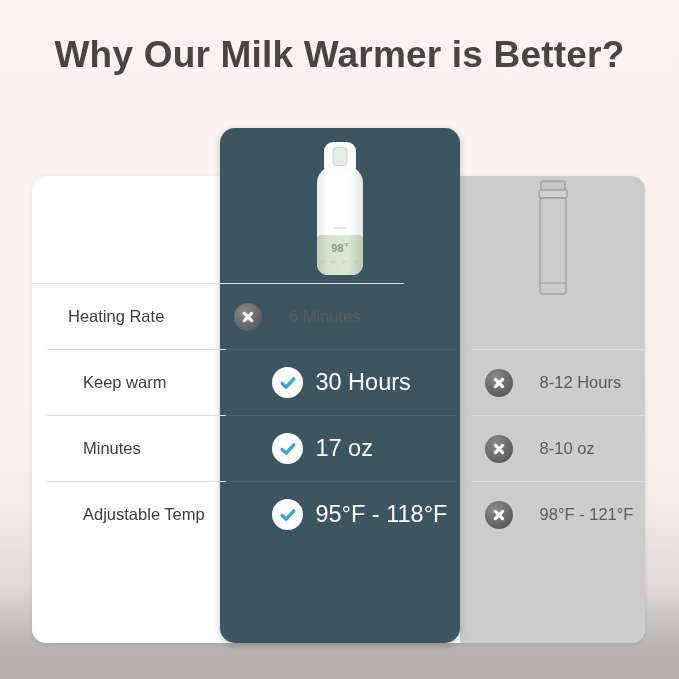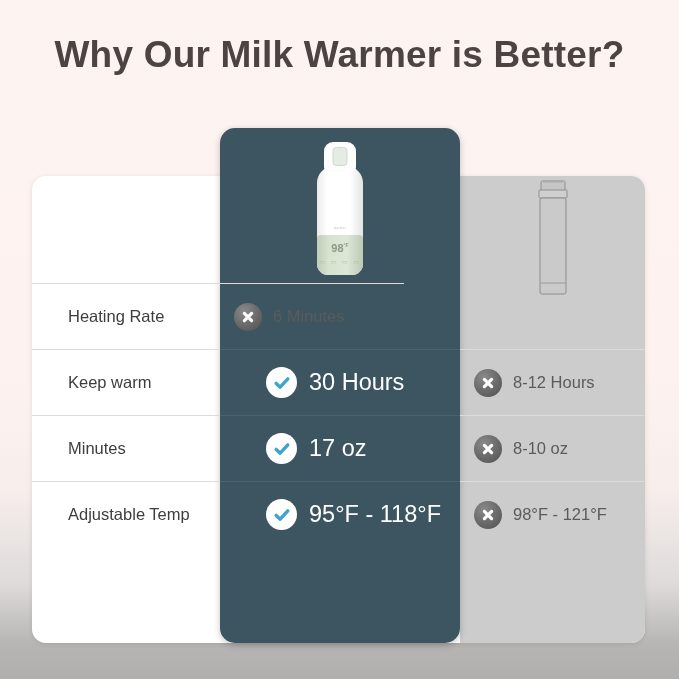--- a/index.html
+++ b/index.html
@@ -203,20 +203,21 @@
   }
   .row {
     position: relative;
     display: flex;
     height: 66px;
     align-items: center;
   }
   .row + .row .cell-label,
   .row + .row .cell-other {
     border-top: 1px solid #dcdcdc;
+    margin-left: 15px;
   }
   .row:first-child .cell-label,
   .row:first-child .cell-other {
     border-top: 1px solid #dcdcdc;
   }
   .row + .row .cell-own {
     border-top: 1px solid #4a636f;
     padding-left: 46px;
   }
 
@@ -243,21 +244,21 @@
     font-size: 23.5px;
     background: transparent;
   }
   .cell-other {
     box-sizing: border-box;
     width: 184px;
     height: 66px;
     display: flex;
     align-items: center;
     padding-left: 14px;
-    gap: 11px;
+    gap: 27px;
     color: #5b5b5b;
     font-size: 16.5px;
     background: transparent;
   }
 
   
   .icon-check {
     flex: 0 0 auto;
     width: 31px;
     height: 31px;

